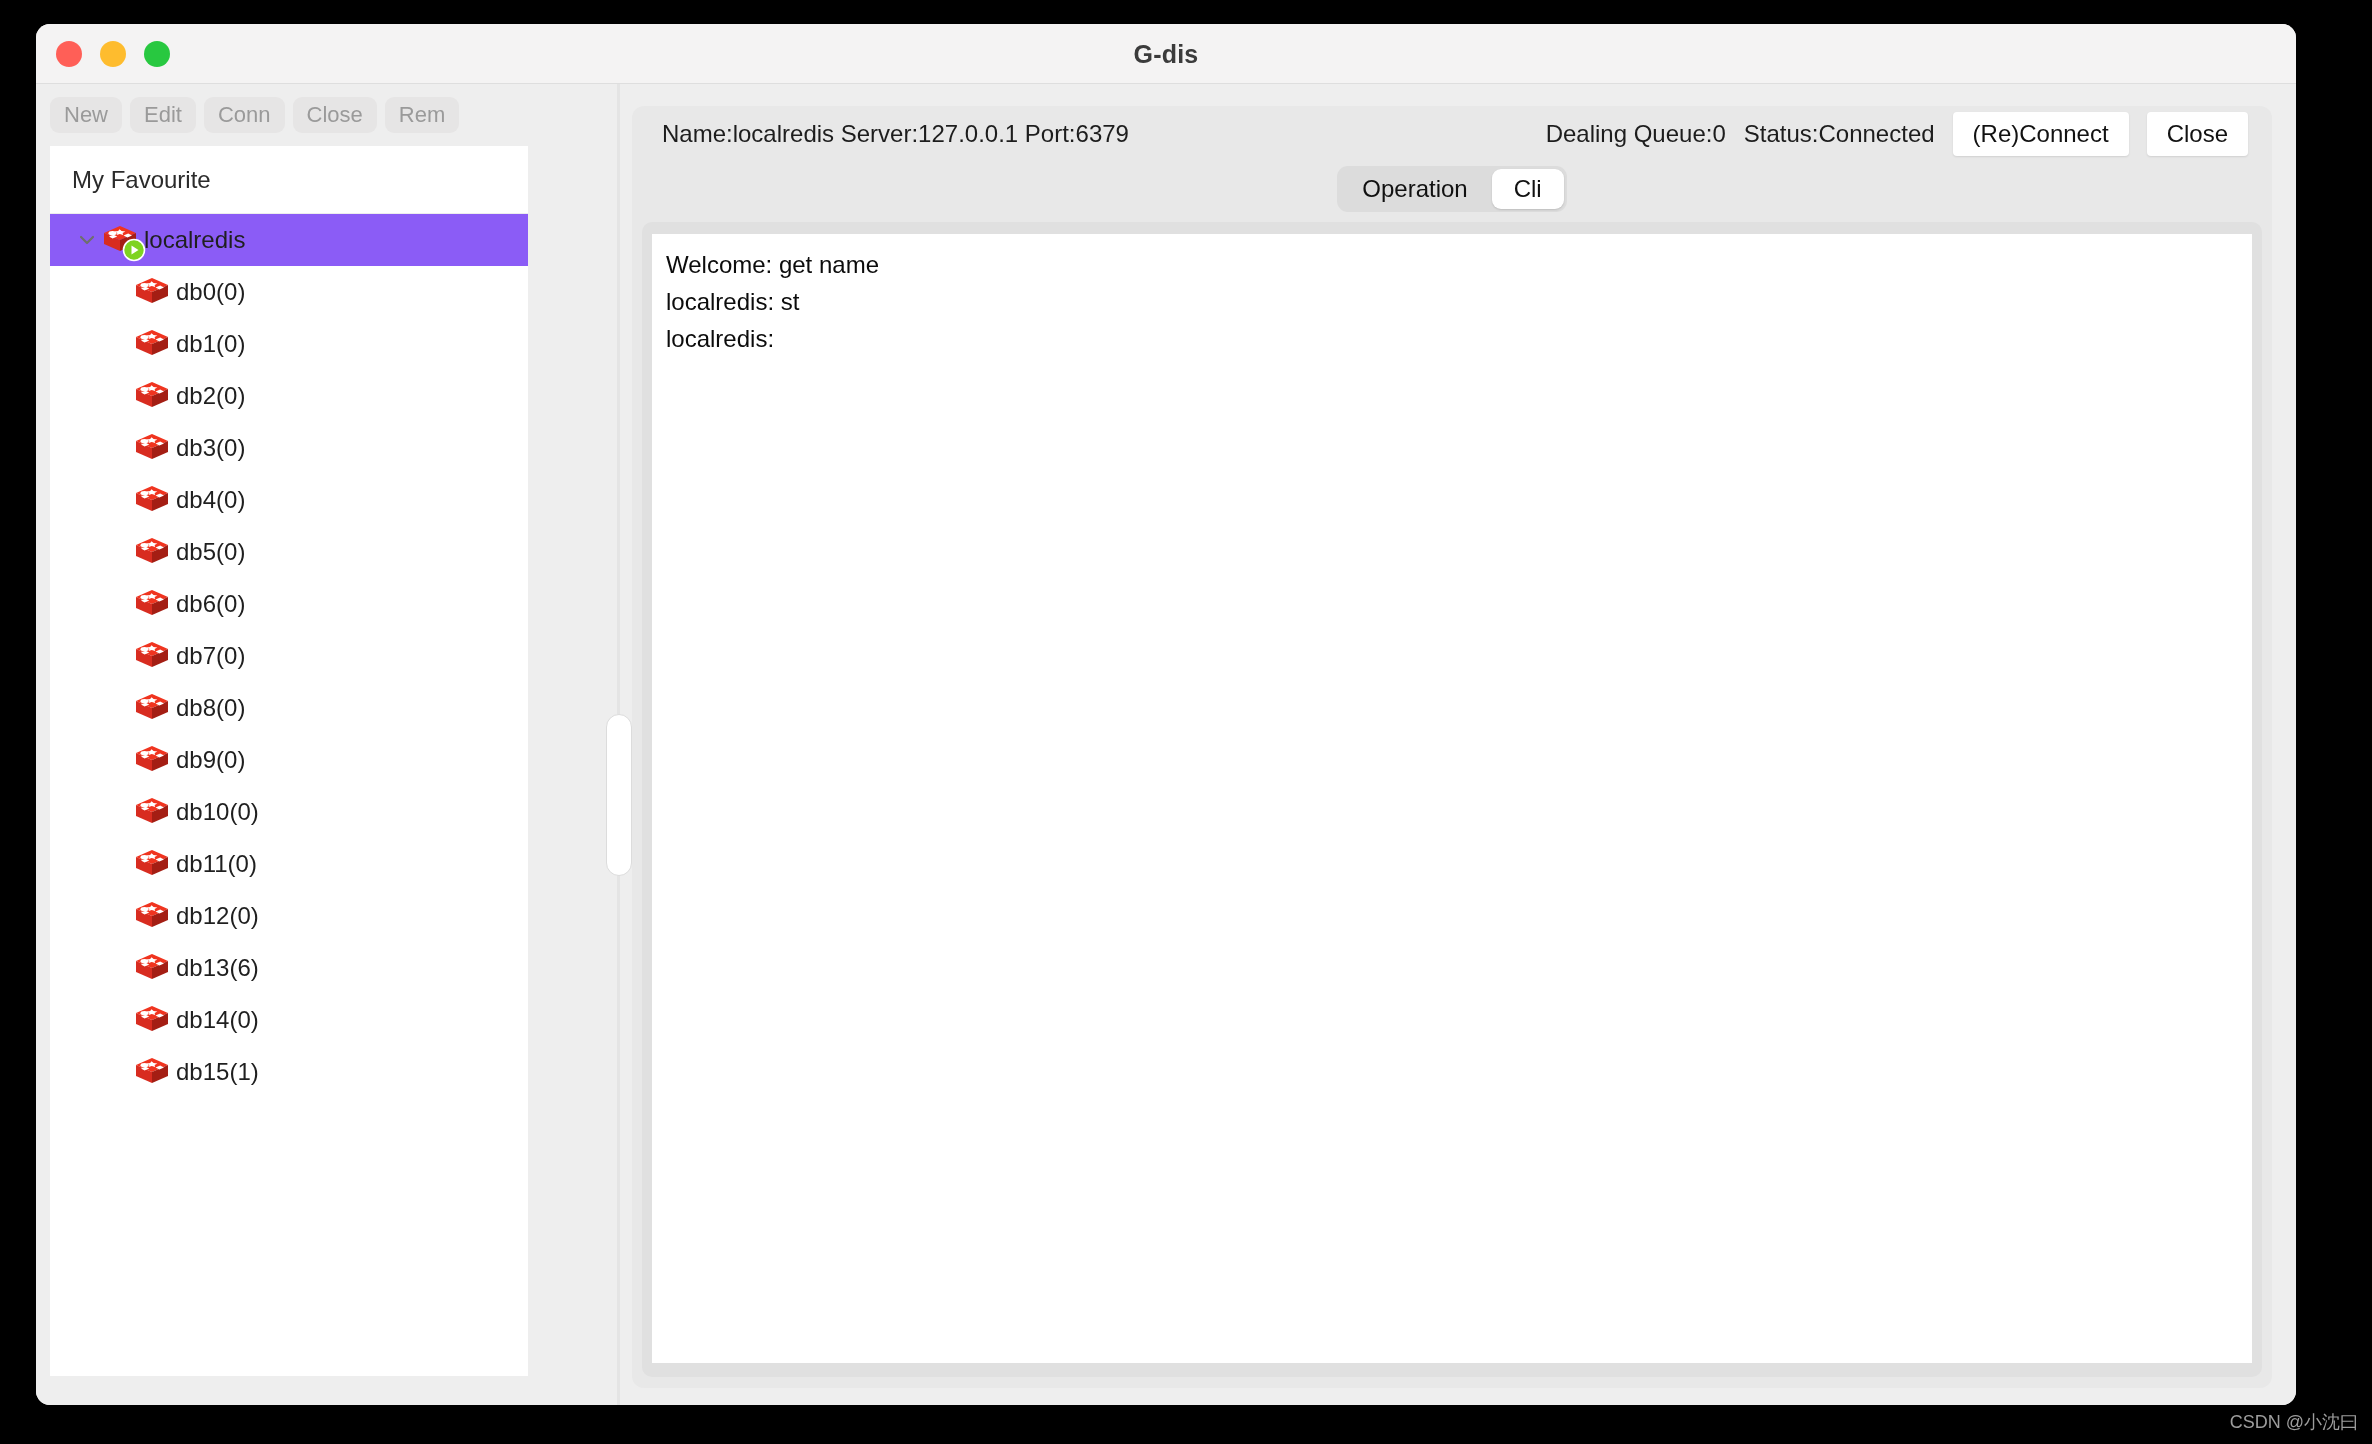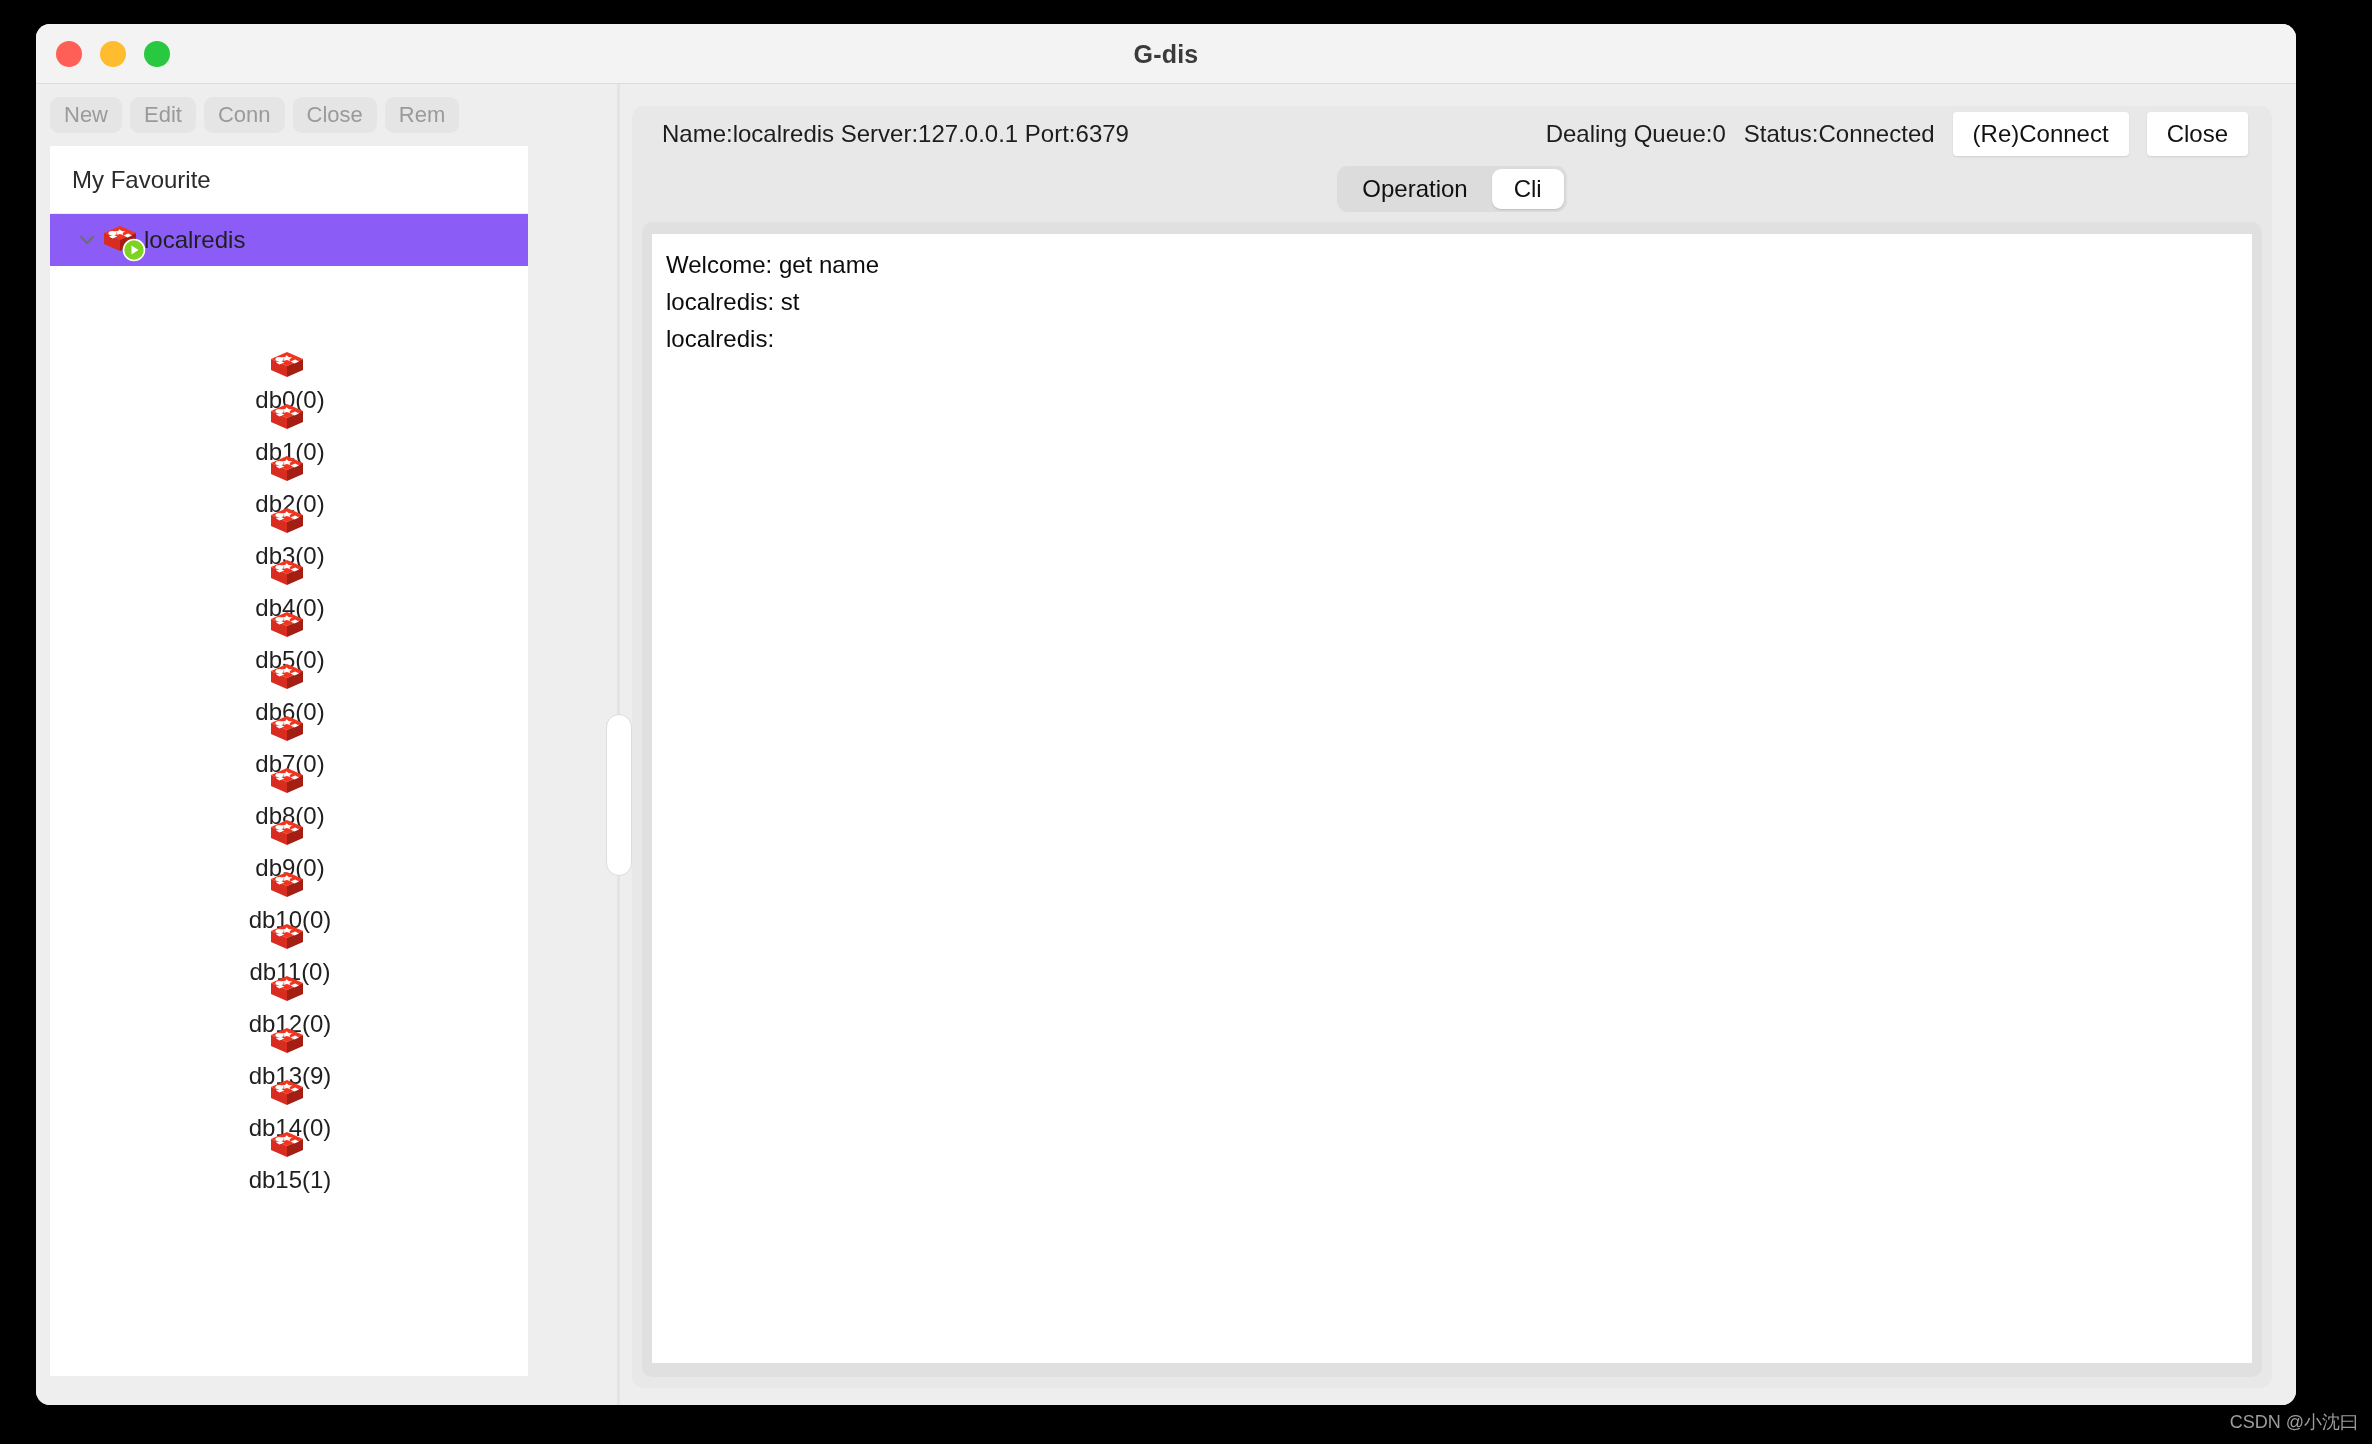--- a/index.html
+++ b/index.html
@@ -145,21 +145,21 @@
 
   .chev {
     width: 30px;
     margin-left: 22px;
     display: flex;
     align-items: center;
     justify-content: center;
     color: #6e6e6e;
   }
 
-  .row.child { padding-left: 0; flex-direction: column; }
+  .row.child { padding-left: 0; }
   .row.child .indent { width: 84px; flex: 0 0 84px; }
 
   .rowlabel { margin-left: 2px; white-space: nowrap; }
 
   
   .ricon {
     position: relative;
     width: 36px;
     height: 32px;
     flex: 0 0 36px;
@@ -576,21 +576,21 @@
                   <svg width="36" height="32" viewBox="0 0 36 32" aria-hidden="true">
   <path d="M2 9 L18 2 L34 9 L18 16 Z" fill="#f0341f"></path>
   <path d="M2 9 L2 20 L18 27 L18 16 Z" fill="#d82c20"></path>
   <path d="M34 9 L34 20 L18 27 L18 16 Z" fill="#a41e14"></path>
   <ellipse cx="10.5" cy="9.2" rx="4" ry="2.1" fill="#ffffff"></ellipse>
   <path d="M17.5 5.2 L19.6 7.1 L23.4 7.6 L20.6 9 L21.2 11 L17.8 10 L14.6 11 L15.4 9 L12.6 7.6 L16.2 7.1 Z" fill="#ffffff"></path>
   <path d="M21.5 11.6 L26.2 9.5 L30 11.4 L25.4 13.5 Z" fill="#ffffff"></path>
   <path d="M7 12.6 L11.6 10.8 L15.2 12.6 L10.6 14.4 Z" fill="#ffffff"></path>
 </svg>
                 </span>
-                <span class="rowlabel">db13(9)</span>
+                <span class="rowlabel">db13(6)</span>
               </div>
               <div class="row child">
                 <span class="indent"></span>
                 <span class="ricon">
                   <svg width="36" height="32" viewBox="0 0 36 32" aria-hidden="true">
   <path d="M2 9 L18 2 L34 9 L18 16 Z" fill="#f0341f"></path>
   <path d="M2 9 L2 20 L18 27 L18 16 Z" fill="#d82c20"></path>
   <path d="M34 9 L34 20 L18 27 L18 16 Z" fill="#a41e14"></path>
   <ellipse cx="10.5" cy="9.2" rx="4" ry="2.1" fill="#ffffff"></ellipse>
   <path d="M17.5 5.2 L19.6 7.1 L23.4 7.6 L20.6 9 L21.2 11 L17.8 10 L14.6 11 L15.4 9 L12.6 7.6 L16.2 7.1 Z" fill="#ffffff"></path>

